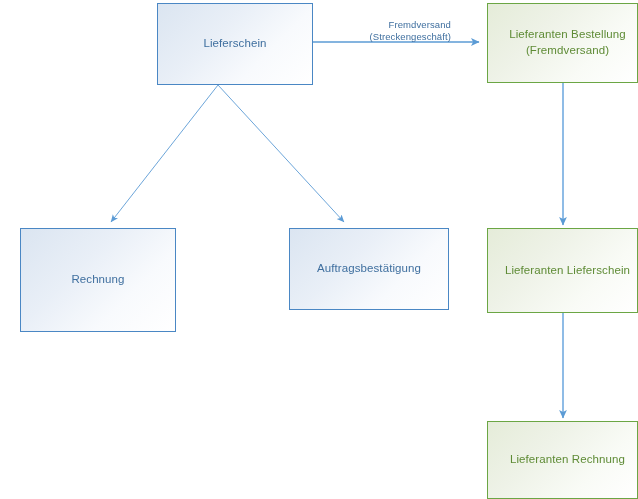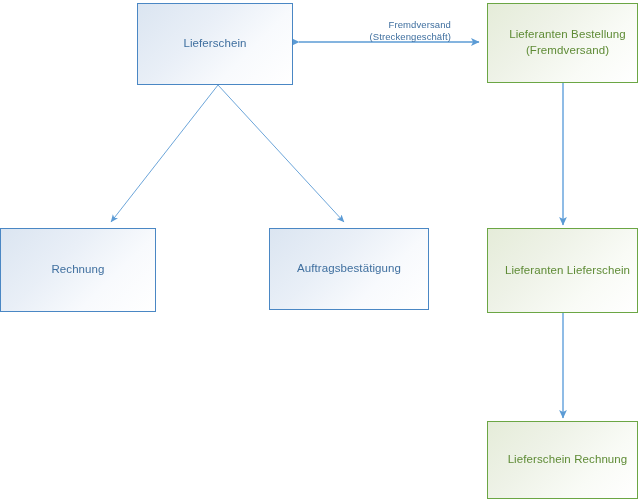--- a/index.html
+++ b/index.html
@@ -37,20 +37,21 @@
     text-align: center;
     line-height: 1.35;
     font-size: 11.5px;
     letter-spacing: 0.1px;
     padding: 2px 6px;
   }
   .node.blue {
     border: 1px solid #4a87c4;
     background: linear-gradient(135deg, #dbe5f1 0%, #e9eff7 38%, #f8fafd 68%, #ffffff 100%);
     color: #3f6f9f;
+    margin-left: 20px;
   }
   .node.green {
     border: 1px solid #6ba644;
     background: linear-gradient(135deg, #e5ecd9 0%, #eef2e7 35%, #f9fbf6 70%, #ffffff 100%);
     color: #5e8b35;
     padding-left: 16px;
   }
   .node .label {
     display: block;
     white-space: pre-line;
@@ -103,32 +104,32 @@
 
   <div class="node blue" style="left:137px; top:3px; width:156px; height:82px;">
     <span class="label">Lieferschein</span>
   </div>
 
   <div class="node green" style="left:487px; top:3px; width:151px; height:80px;">
     <span class="label">Lieferanten Bestellung
 (Fremdversand)</span>
   </div>
 
-  <div class="node blue" style="left:0px; top:228px; width:156px; height:84px;">
+  <div class="node blue" style="left:0px; top:228px; width:156px; height:104px;">
     <span class="label">Rechnung</span>
   </div>
 
   <div class="node blue" style="left:269px; top:228px; width:160px; height:82px;text-align:center;">
     <span class="label">Auftragsbestätigung</span>
   </div>
 
   <div class="node green" style="left:487px; top:228px; width:151px; height:85px;">
     <span class="label">Lieferanten Lieferschein</span>
   </div>
 
   <div class="node green" style="left:487px; top:421px; width:151px; height:78px;">
-    <span class="label">Lieferschein Rechnung</span>
+    <span class="label">Lieferanten Rechnung</span>
   </div>
 
   <div class="edge-label" style="left:329px; top:19px; width:122px;text-align:right;">Fremdversand
 (Streckengeschäft)</div>
 
 </div>
 
 </body></html>

